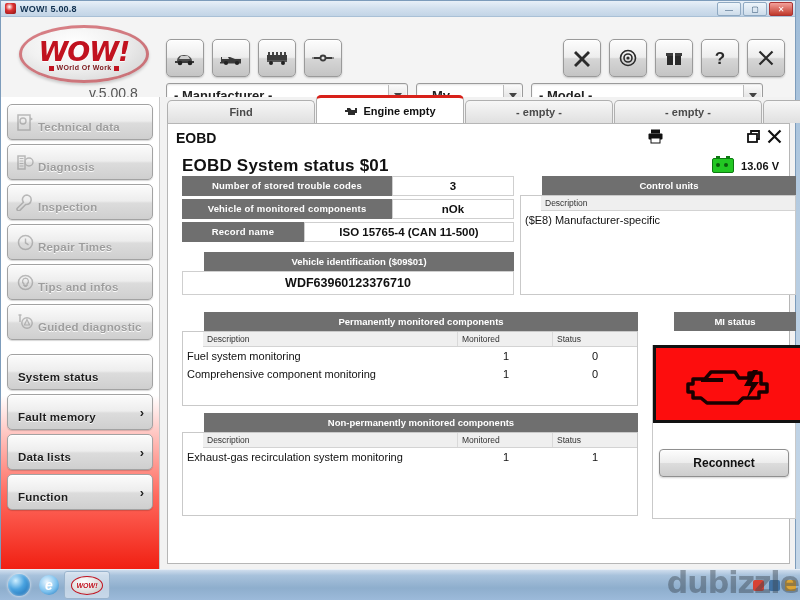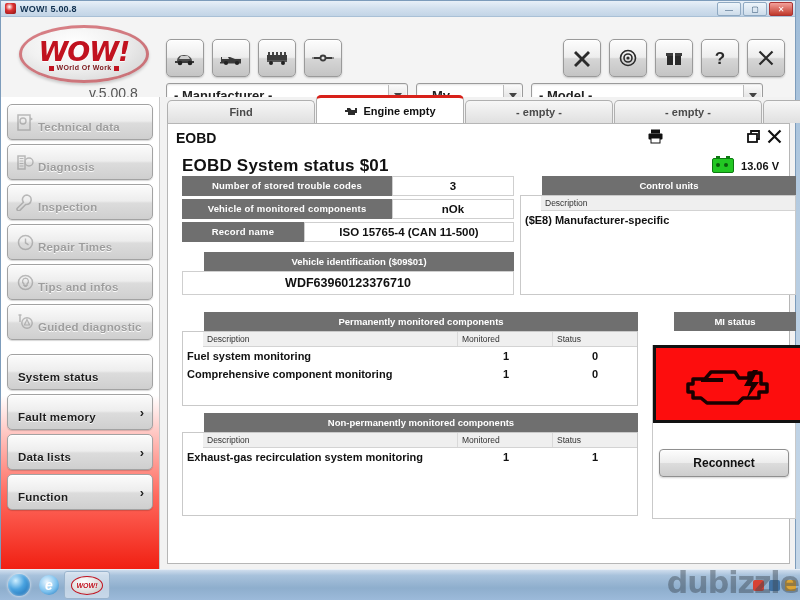--- a/index.html
+++ b/index.html
@@ -100,21 +100,21 @@
   .lblrow{display:flex;margin:0 0 3px 0;}
   .lbl{background:#6f6f6f;color:#fff;font-size:9.5px;font-weight:bold;text-align:center;
     padding:4px 0;letter-spacing:.2px;}
   .val{background:#fff;border:1px solid #cfcfcf;font-size:11.5px;font-weight:bold;color:#111;
     text-align:center;padding:3px 0;box-sizing:border-box;}
 
   .secthdr{background:#6f6f6f;color:#fff;font-size:9.5px;font-weight:bold;text-align:center;padding:4px 0;margin-left:22px;}
   .colhdr{display:flex;background:#efefef;border-bottom:1px solid #d3d3d3;margin-left:20px;}
   .colhdr div{font-size:8.5px;color:#333;padding:2px 4px;background:#efefef;border-right:1px solid #d9d9d9;}
   .trow{display:flex;}
-  .trow div{font-size:11px;font-weight:bold;color:#111;padding:3px 4px;}
+  .trow div{font-size:11px;font-weight:normal;color:#111;padding:3px 4px;}
   .c-desc{flex:1;}.c-mon{width:86px;text-align:center;}.c-sta{width:76px;text-align:center;}
 
   .tablebox{border:1px solid #c9c9c9;background:#fff;box-sizing:border-box;}
 
   #milight{width:152px;height:72px;background:#fd0d0d;border:3px solid #111;margin:14px auto 0;
     display:flex;align-items:center;justify-content:center;}
   #reconnect{display:block;width:130px;height:28px;margin:26px auto 0;border:1px solid #8f8f8f;border-radius:4px;
     background:linear-gradient(180deg,#fdfdfd 0%,#ededed 48%,#dcdcdc 52%,#cdcdcd 100%);
     box-shadow:inset 0 1px 0 #fff,0 1px 2px rgba(0,0,0,.18);
     font-size:12px;font-weight:bold;color:#111;cursor:pointer;font-family:"Liberation Sans",sans-serif;}

